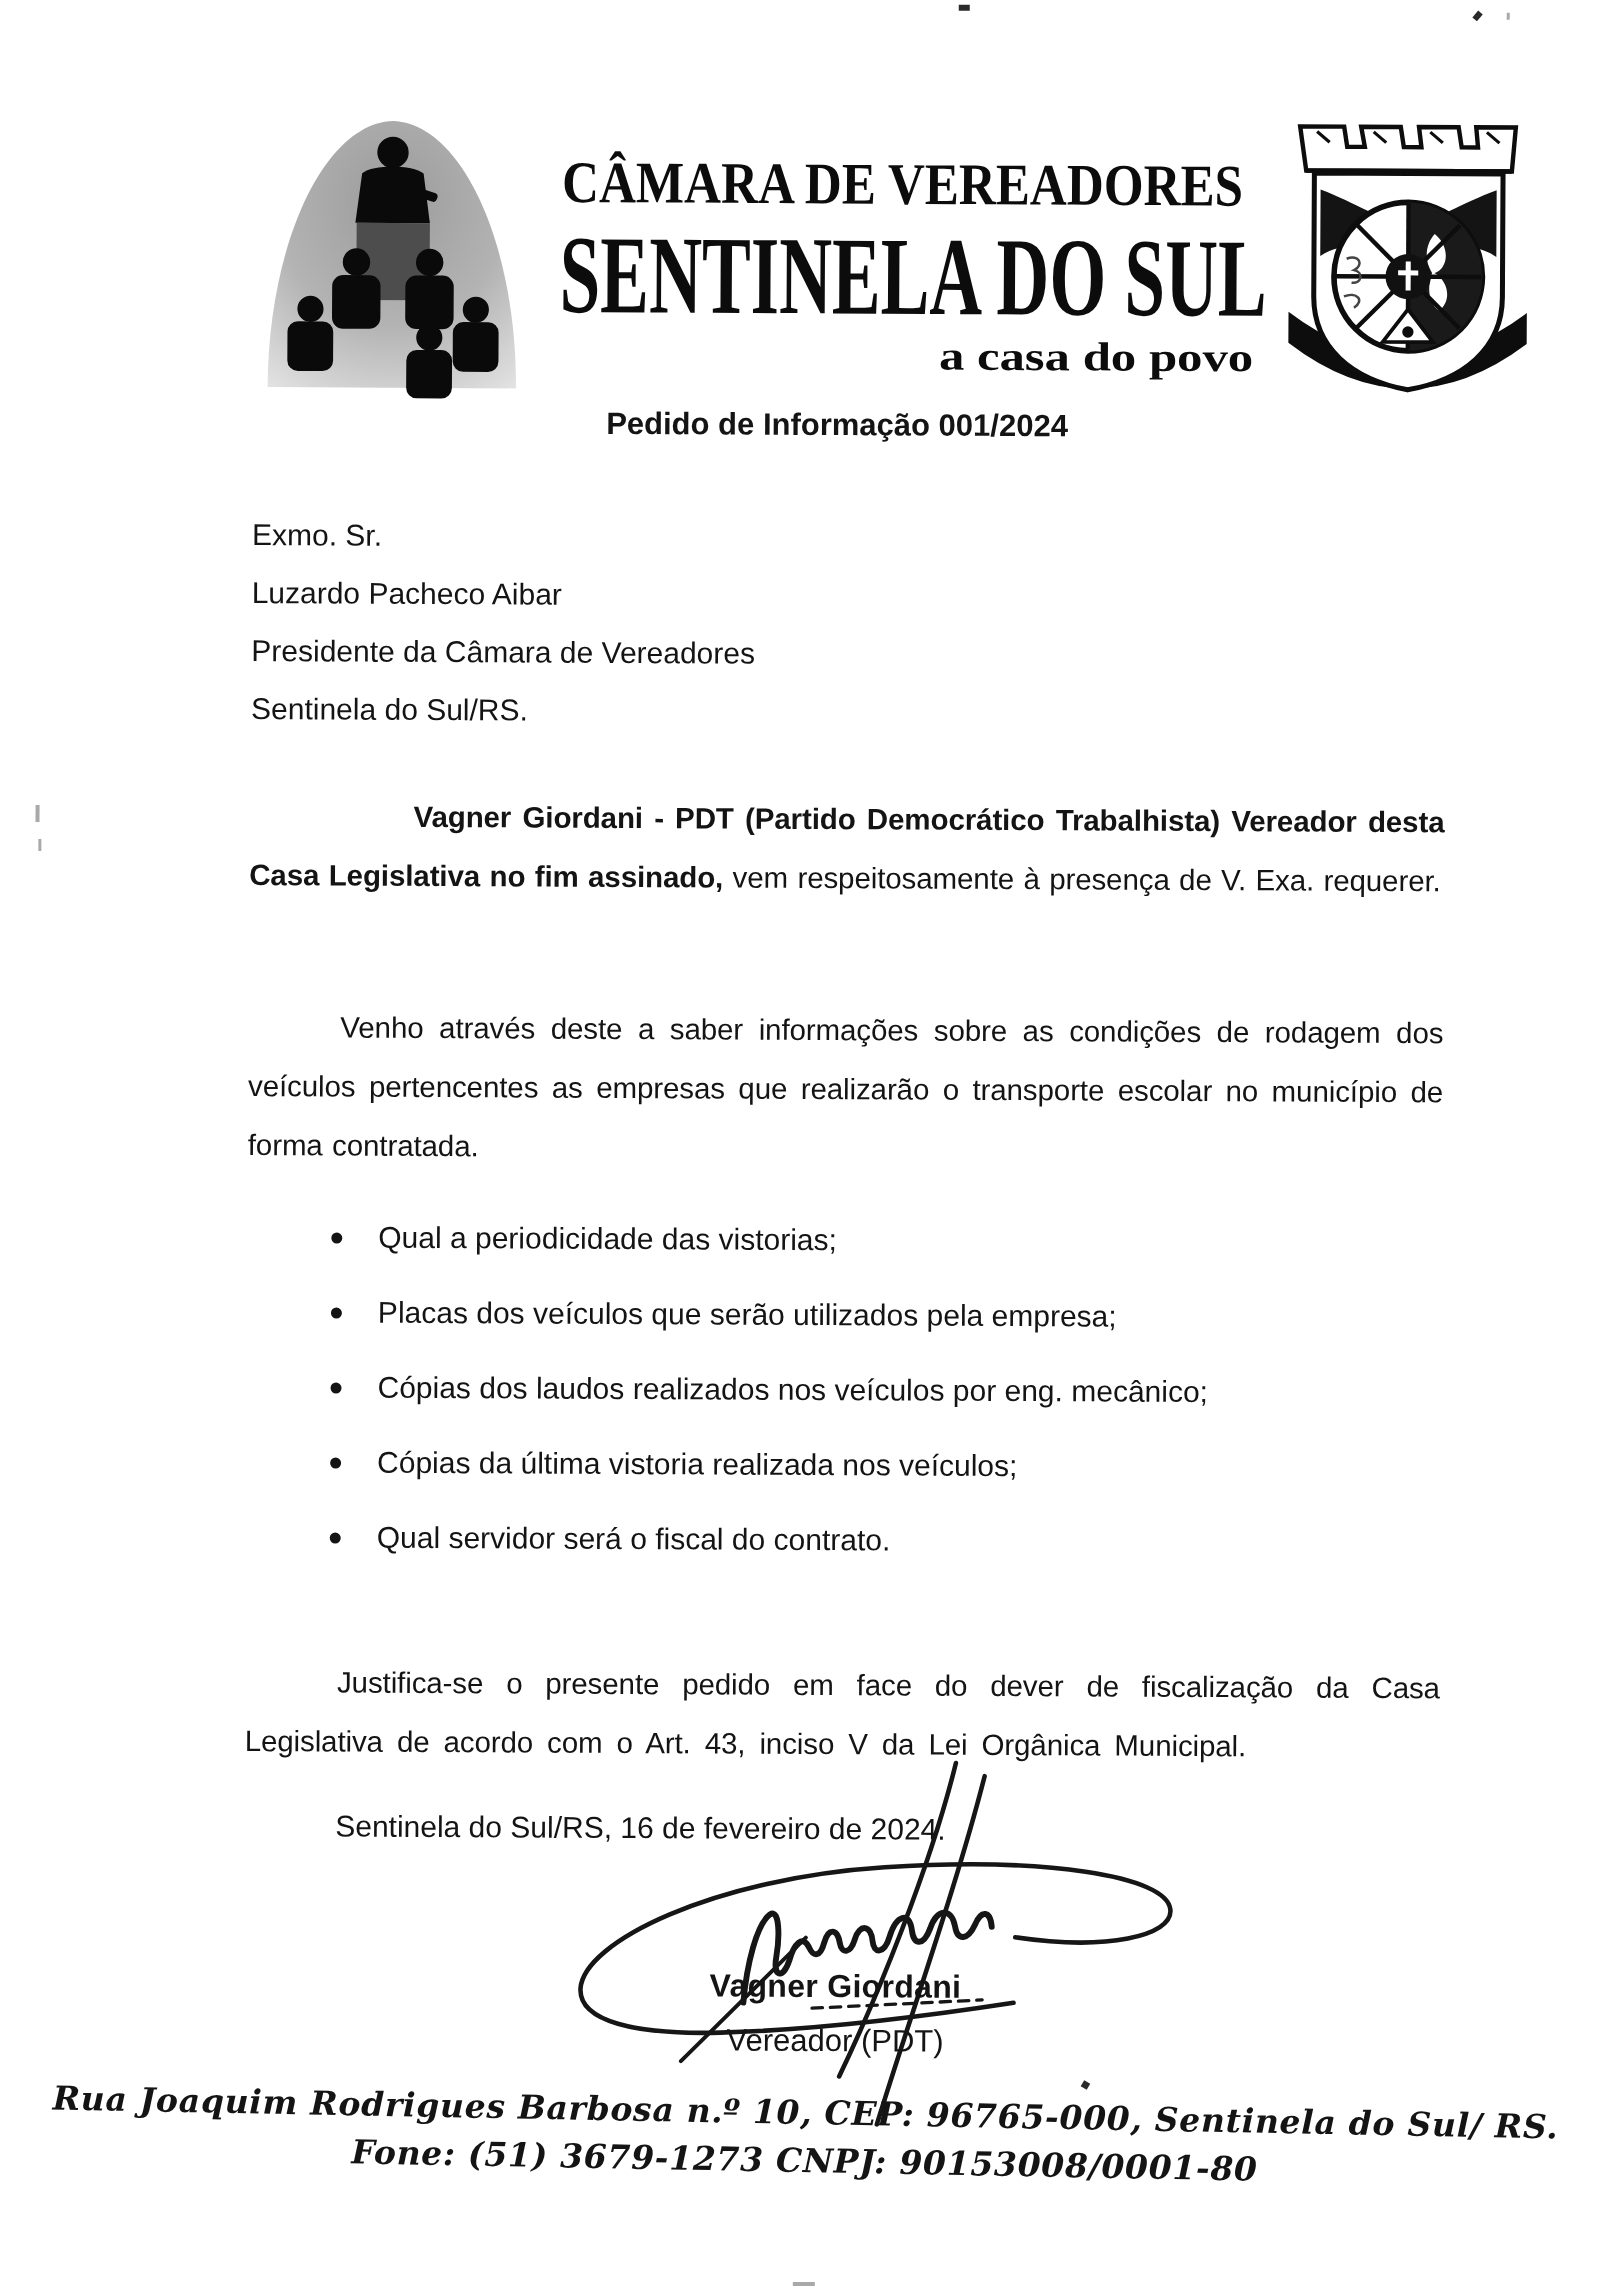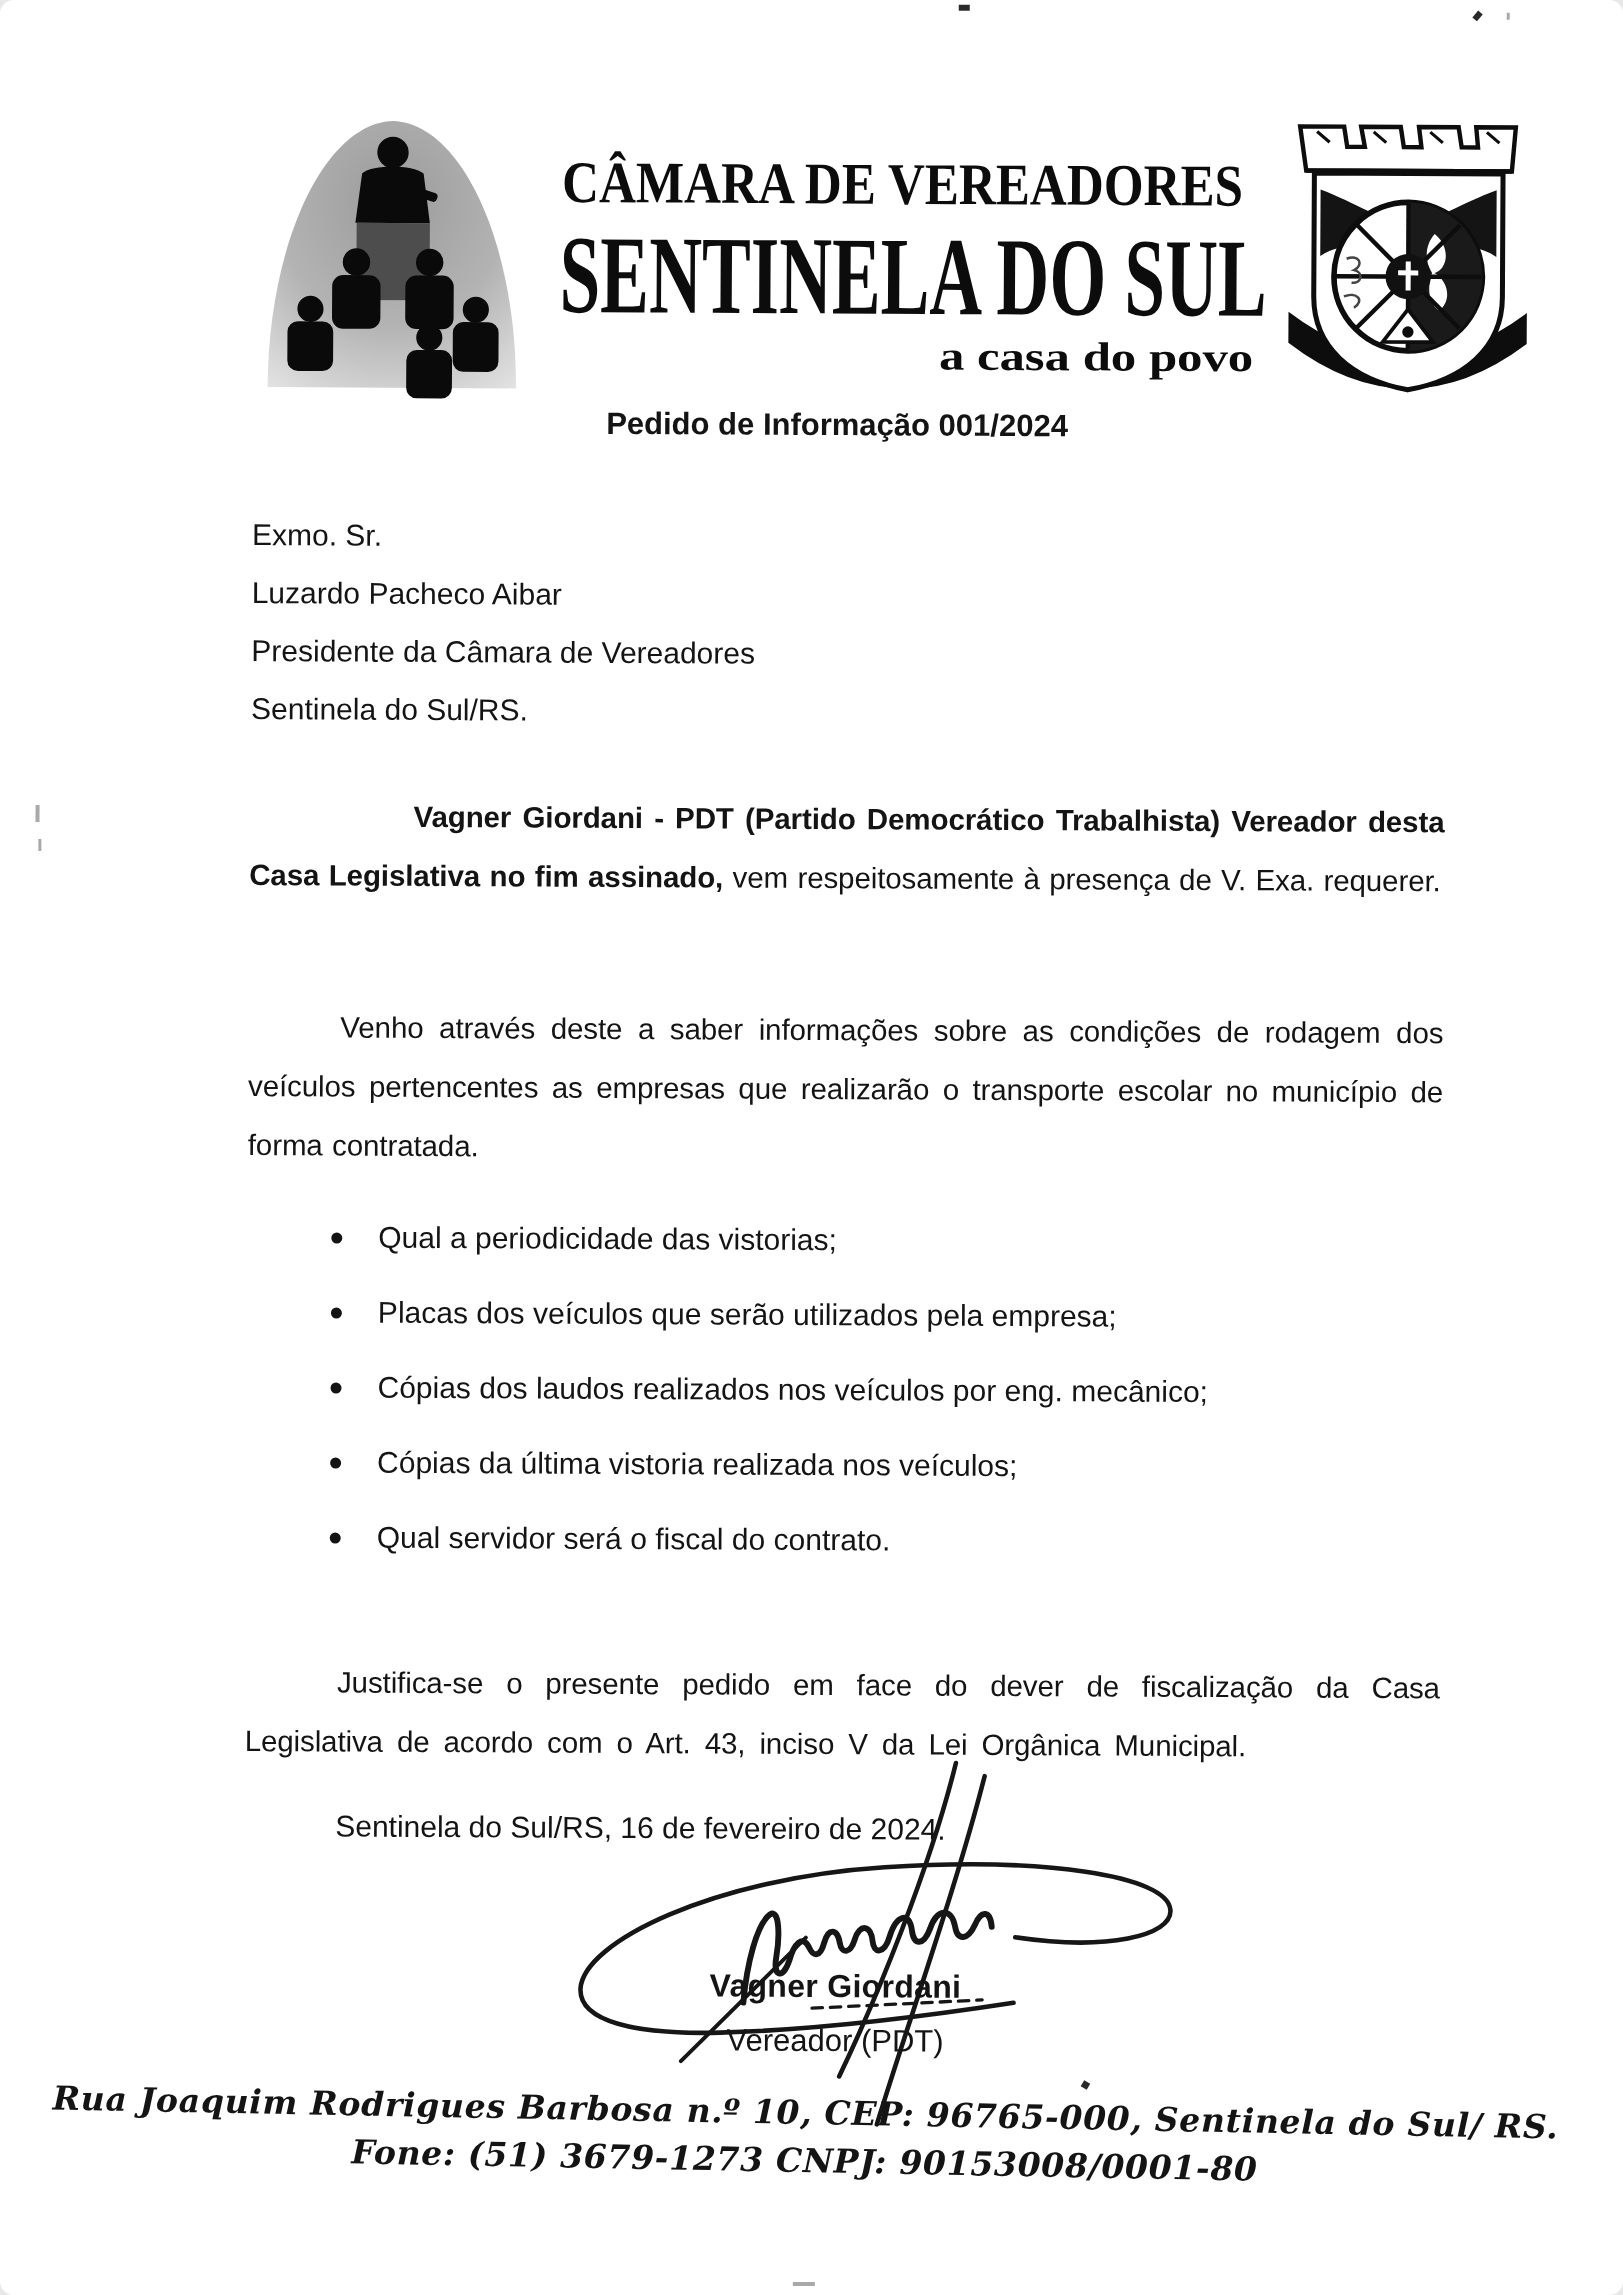--- a/index.html
+++ b/index.html
@@ -1,20 +1,19 @@
 <!DOCTYPE html>
 <html style="font-size:10.5px"><head>
 <meta charset="utf-8">
 <style>
   html,body{margin:0;padding:0;background:#e8e8e8;}
   .page{
     position:relative;width:1623px;height:2295px;background:#ffffff;
     font-family:"Liberation Sans",sans-serif;color:#141414;overflow:hidden;
     margin:0 auto;
-    border-radius:14px;
   }
   .tilt{position:absolute;inset:0;transform:rotate(0.30deg);transform-origin:50% 40%;}
 
   
   .logo{position:absolute;left:255px;top:115px;}
   .crest{position:absolute;left:1275px;top:105px;}
   .header-text{position:absolute;left:553px;top:141px;}
 
   
   .doc-title{

